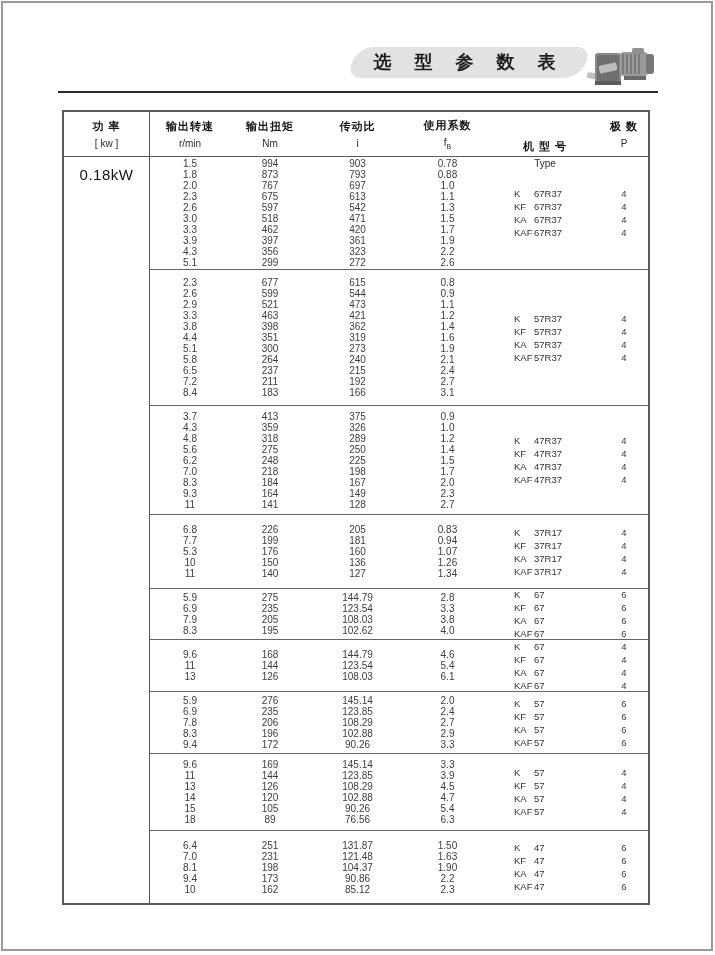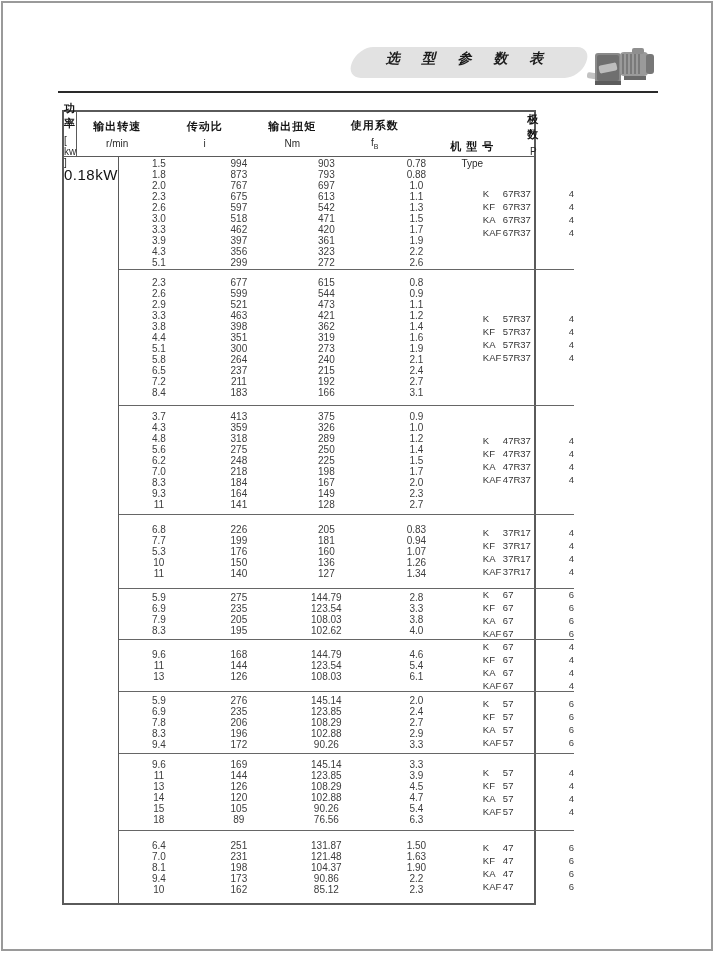--- a/index.html
+++ b/index.html
@@ -14,30 +14,30 @@
     border:2px solid #9a9a9a; background:#fff;
   }
   
   .banner {
     position:absolute; left:352px; top:47px; width:234px; height:31px;
     background:#e2e2e2; transform:skewX(-22deg);
     border-radius:15px 15px 15px 15px;
   }
   .banner-text {
     position:absolute; left:352px; top:50px; width:234px;
-    text-align:center; font-size:14px; font-weight:bold; font-style:italic;
+    text-align:center; font-size:18px; font-weight:bold; 
     letter-spacing:9px; color:#1d1d1d;
   }
   .top-rule {
     position:absolute; left:58px; top:91px; width:600px; height:2px; background:#2a2a2a;
   }
   .motor { position:absolute; left:586px; top:40px; width:74px; height:54px; }
   
   .sel-table {
-    position:absolute; left:62px; top:110px; width:474px; height:795px;
+    position:absolute; left:62px; top:110px; width:588px; height:795px;
     border:2px solid #5a5a5a; display:flex; flex-direction:column; background:#fff;
   }
   .header-row { display:flex; height:45px; border-bottom:1px solid #5a5a5a; flex:0 0 auto; }
   .h-power { width:86px; border-right:1px solid #5a5a5a; display:flex; flex-direction:column; justify-content:center; align-items:center; gap:4px; }
   .h-main { flex:1; display:flex; }
   .h-cell { display:flex; flex-direction:column; justify-content:center; align-items:center; gap:4px; }
   .h-cn { font-size:11px; font-weight:bold; color:#151515; letter-spacing:1px; }
   .h-unit { font-size:10px; color:#2b2b2b; }
   .h-unit sub { font-size:7px; }
   .w-speed { width:80px; } .w-torque { width:80px; } .w-ratio { width:95px; }
@@ -91,27 +91,27 @@
   <div class="header-row">
     <div class="h-power">
       <span class="h-cn">功  率</span>
       <span class="h-unit">[ kw ]</span>
     </div>
     <div class="h-main">
       <div class="h-cell w-speed">
         <span class="h-cn">输出转速</span>
         <span class="h-unit">r/min</span>
       </div>
+      <div class="h-cell w-torque">
+        <span class="h-cn">输出扭矩</span>
+        <span class="h-unit">Nm</span>
+      </div>
       <div class="h-cell w-ratio">
         <span class="h-cn">传动比</span>
         <span class="h-unit">i</span>
-      </div>
-      <div class="h-cell w-torque">
-        <span class="h-cn">输出扭矩</span>
-        <span class="h-unit">Nm</span>
       </div>
       <div class="h-cell w-factor">
         <span class="h-cn">使用系数</span>
         <span class="h-unit"><span>f</span><sub>B</sub></span>
       </div>
       <div class="h-cell w-type">
         <span class="h-cn">机 型 号</span>
         <span class="h-unit">Type</span>
       </div>
       <div class="h-cell w-poles">

